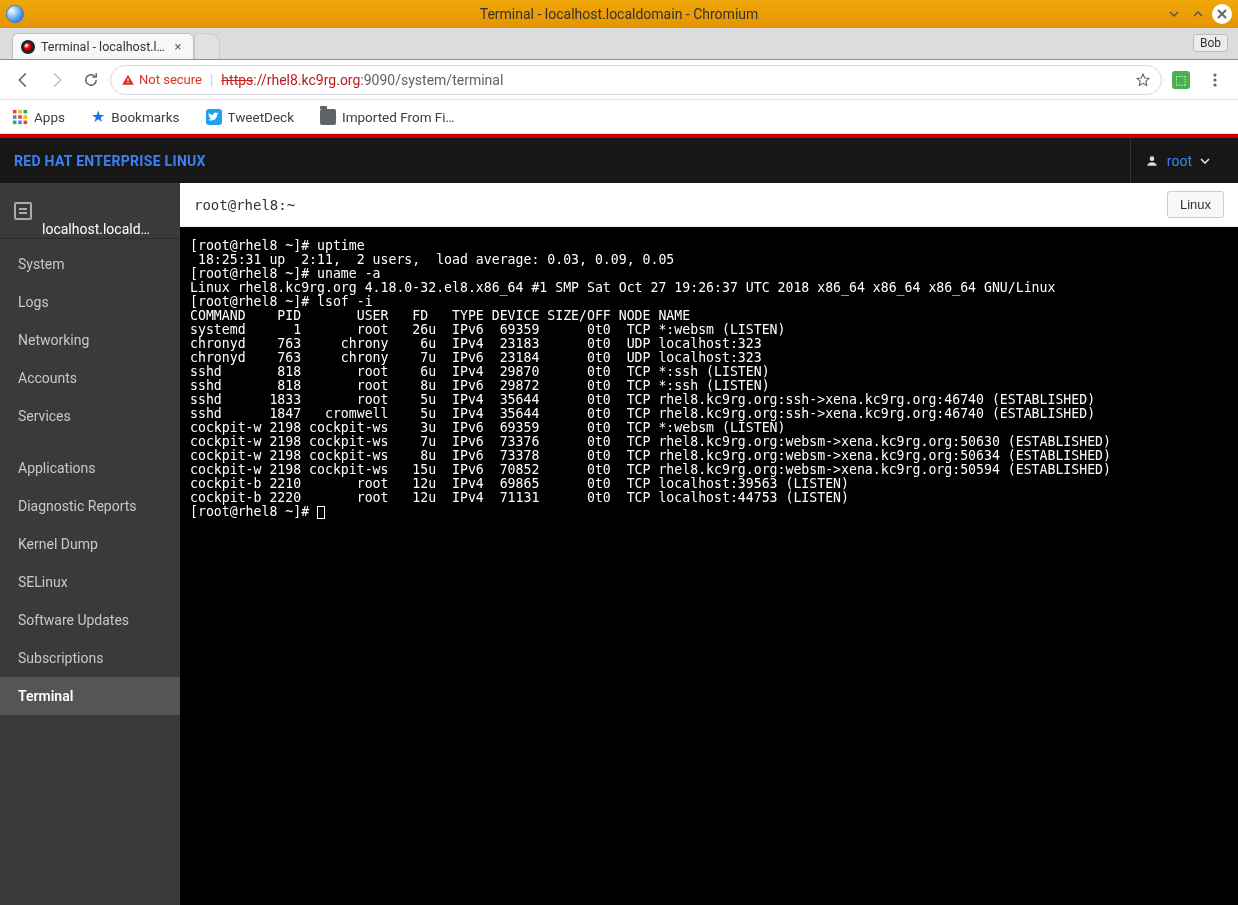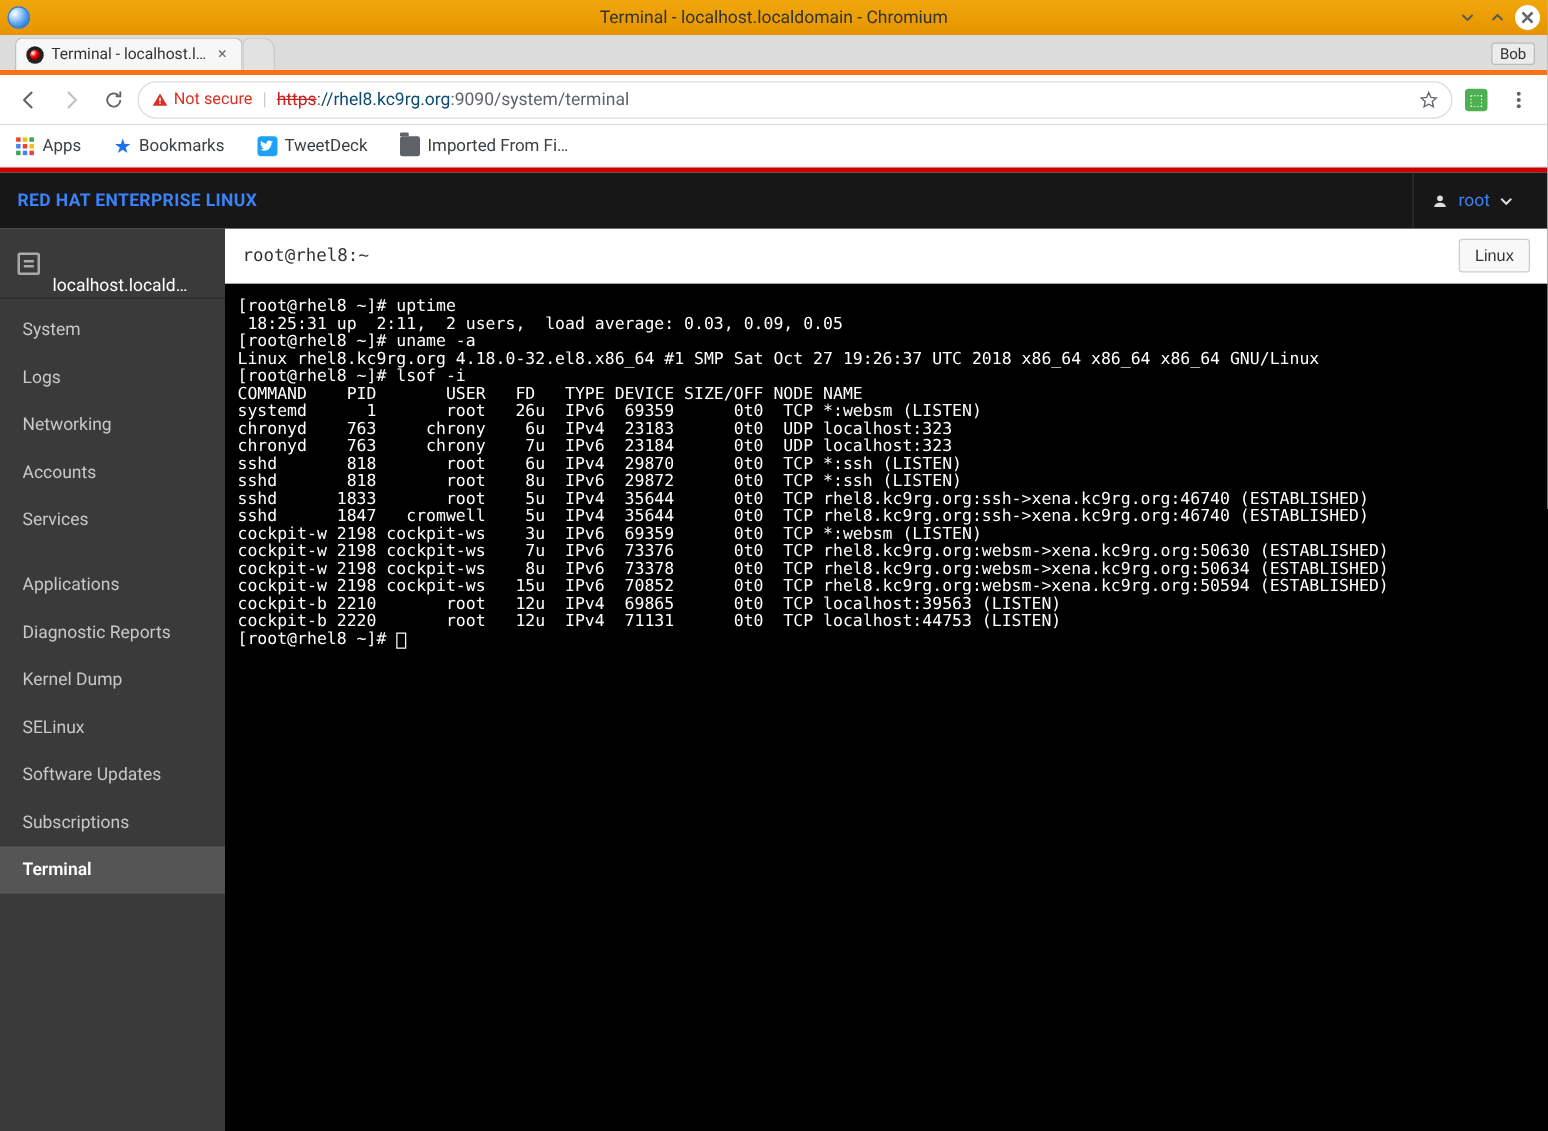--- a/index.html
+++ b/index.html
@@ -7,39 +7,39 @@
 
     
     .titlebar { height: 28px; background: linear-gradient(#f0a70a,#e59400); display:flex; align-items:center; padding:0 6px; color:#333; position:relative; }
     .titlebar .favicon { width:18px; height:18px; border-radius:50%; background:radial-gradient(circle at 30% 30%, #fff, #4e9af1 60%, #1a5fb4); border:1px solid #2a7de1; display:inline-block; }
     .titlebar .title-text { position:absolute; left:0; right:0; text-align:center; font-size:14px; color:#333; }
     .titlebar .win-controls { margin-left:auto; display:flex; gap:4px; align-items:center; }
     .titlebar .win-btn { width:20px; height:20px; border-radius:50%; display:inline-flex; align-items:center; justify-content:center; color:#555; }
     .titlebar .win-close { background:#fff; color:#444; font-weight:bold; }
 
     
-    .tabstrip { height: 32px; background:#dcdcdc; display:flex; align-items:flex-end; padding:0 12px; position:relative; border-bottom:4px solid #f97316; }
+    .tabstrip { height: 32px; background:#dcdcdc; display:flex; align-items:flex-end; padding:0 12px; position:relative; border-bottom:1px solid #f97316; }
     .tab { height:26px; min-width:180px; max-width:200px; background:#f7f7f7; border:1px solid #c0c0c0; border-bottom:none; border-top-left-radius:6px; border-top-right-radius:6px; display:flex; align-items:center; padding:0 8px; font-size:12.5px; color:#333; gap:6px; }
     .tab .fav { width:14px; height:14px; border-radius:50%; background:#222; position:relative; display:inline-block; }
     .tab .fav::after { content:""; position:absolute; left:3px; top:3px; width:8px; height:8px; border-radius:50%; background:radial-gradient(circle at 30% 30%, #fff 0%, #f00 40%, #900 70%, #300 100%); }
     .tab .tab-title { flex:1; white-space:nowrap; overflow:hidden; text-overflow:ellipsis; }
     .tab .tab-x { width:14px; height:14px; display:inline-flex; align-items:center; justify-content:center; color:#666; font-size:13px; }
     .tab.ghost { min-width:26px; width:26px; background:#e6e6e6; opacity:.6; border-top-right-radius:10px; }
     .bob-badge { position:absolute; right:10px; top:6px; background:#ececec; border:1px solid #bbb; border-radius:3px; padding:1px 6px; font-size:12px; color:#333; }
 
     
     .toolbar { height:40px; background:#fff; display:flex; align-items:center; padding:0 8px; gap:4px; border-bottom:1px solid #e0e0e0; }
     .tbtn { width:30px; height:30px; display:inline-flex; align-items:center; justify-content:center; color:#5f6368; border-radius:50%; }
     .tbtn.disabled { opacity:.4; }
     .urlbar { flex:1; height:30px; border:1px solid #dadce0; border-radius:15px; display:flex; align-items:center; padding:0 10px; gap:8px; font-size:14px; color:#202124; }
     .urlbar .warn { color:#d93025; display:flex; align-items:center; gap:4px; font-size:13px; }
     .urlbar .sep { color:#ccc; }
     .urlbar .url { flex:1; white-space:nowrap; overflow:hidden; }
     .urlbar .url .proto { color:#c5221f; text-decoration:line-through; }
-    .urlbar .url .host { color:#0c4a6e; }
+    .urlbar .url .host { color:#b91c1c; }
     .urlbar .url .port, .urlbar .url .path { color:#5f6368; }
     .urlbar .star { color:#5f6368; }
     .ext-icon { width:18px; height:18px; border-radius:3px; background:#4caf50; display:inline-flex; align-items:center; justify-content:center; color:#fff; font-size:12px; }
 
     
     .bookmarks { height:34px; background:#fff; display:flex; align-items:center; padding:0 12px; gap:26px; font-size:13.5px; color:#3c4043; border-bottom:1px solid #e0e0e0; }
     .bm-item { display:flex; align-items:center; gap:6px; }
     .apps-icon, .folder-icon { width:16px; height:16px; }
     .star-icon { color:#1a73e8; font-size:16px; }
     .twitter-icon { width:16px; height:16px; background:#1da1f2; border-radius:3px; display:inline-flex; align-items:center; justify-content:center; color:#fff; font-size:11px; }

